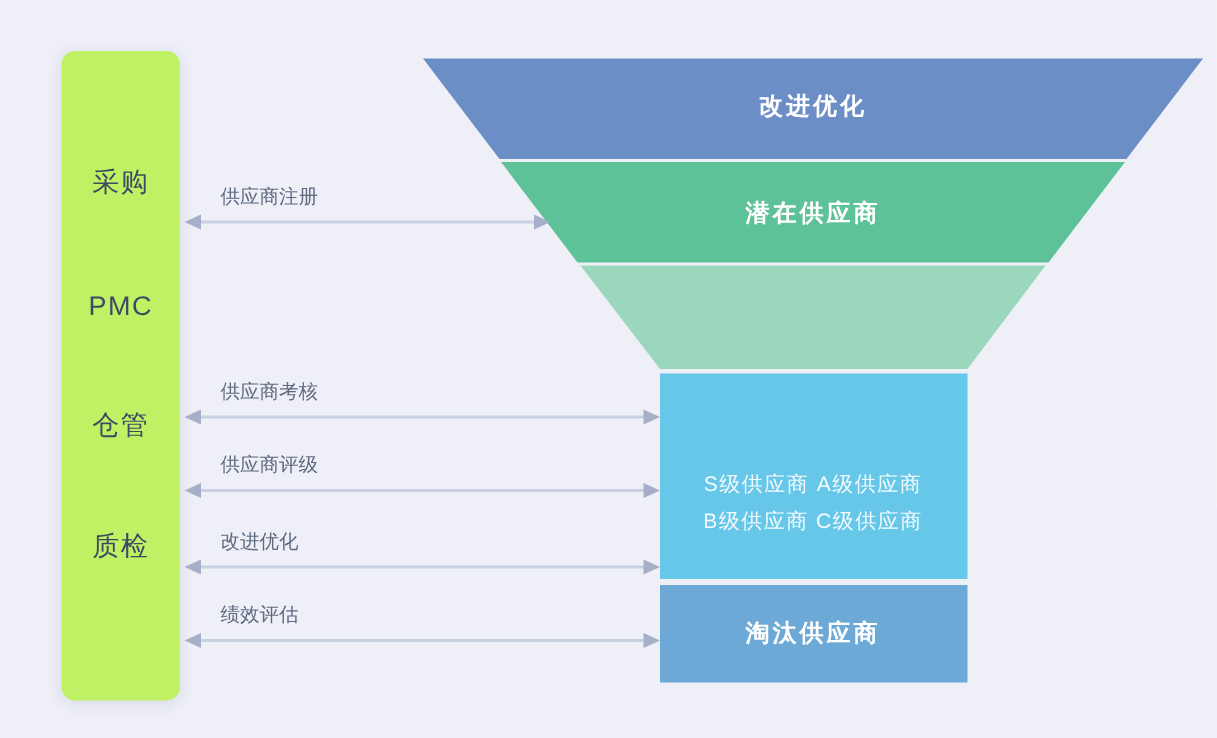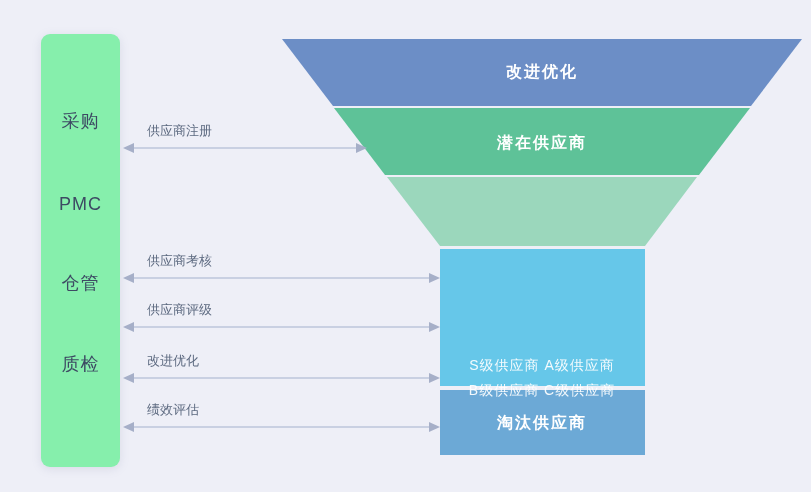--- a/index.html
+++ b/index.html
@@ -4,21 +4,21 @@
 <style>
   html,body{margin:0;padding:0;}
   body{font-family:"Liberation Sans","DejaVu Sans",sans-serif;}
   .canvas{
     position:relative;width:811px;height:492px;overflow:hidden;
     background:#EEEFF7;
   }
   
   .role-card{
     position:absolute;left:41px;top:34px;width:79px;height:433px;
-    background:#86efac;border-radius:9px;
+    background:#bef264;border-radius:9px;
     box-shadow:0 2px 10px rgba(120,130,160,0.18);
   }
   .role-item{
     position:absolute;left:0;width:100%;text-align:center;
     font-size:18px;color:#3D4A63;letter-spacing:1px;line-height:22px;
   }
   
   .arrow-row{position:absolute;left:123px;height:30px;}
   .arrow-label{
     position:absolute;left:24px;top:0;white-space:nowrap;
@@ -34,21 +34,21 @@
   .arrow-line::before{left:-10px;border-right:11px solid #A6AFC8;}
   .arrow-line::after{right:-10px;border-left:11px solid #A6AFC8;}
   
   .fun-text{
     position:absolute;left:392px;width:300px;text-align:center;
     color:#FFFFFF;font-size:16px;font-weight:bold;letter-spacing:2px;line-height:20px;
   }
   .fun-sub{
     position:absolute;left:392px;width:300px;text-align:center;
     color:rgba(255,255,255,0.92);font-size:14px;font-weight:normal;
-    letter-spacing:1px;line-height:18px;margin-top:43px;
+    letter-spacing:1px;line-height:18px;
   }
   svg{position:absolute;left:0;top:0;}
 </style>
 </head>
 <body>
 
 <div class="canvas">
 
   <div class="role-card">
     <div class="role-item" style="top:76px">采购</div>

